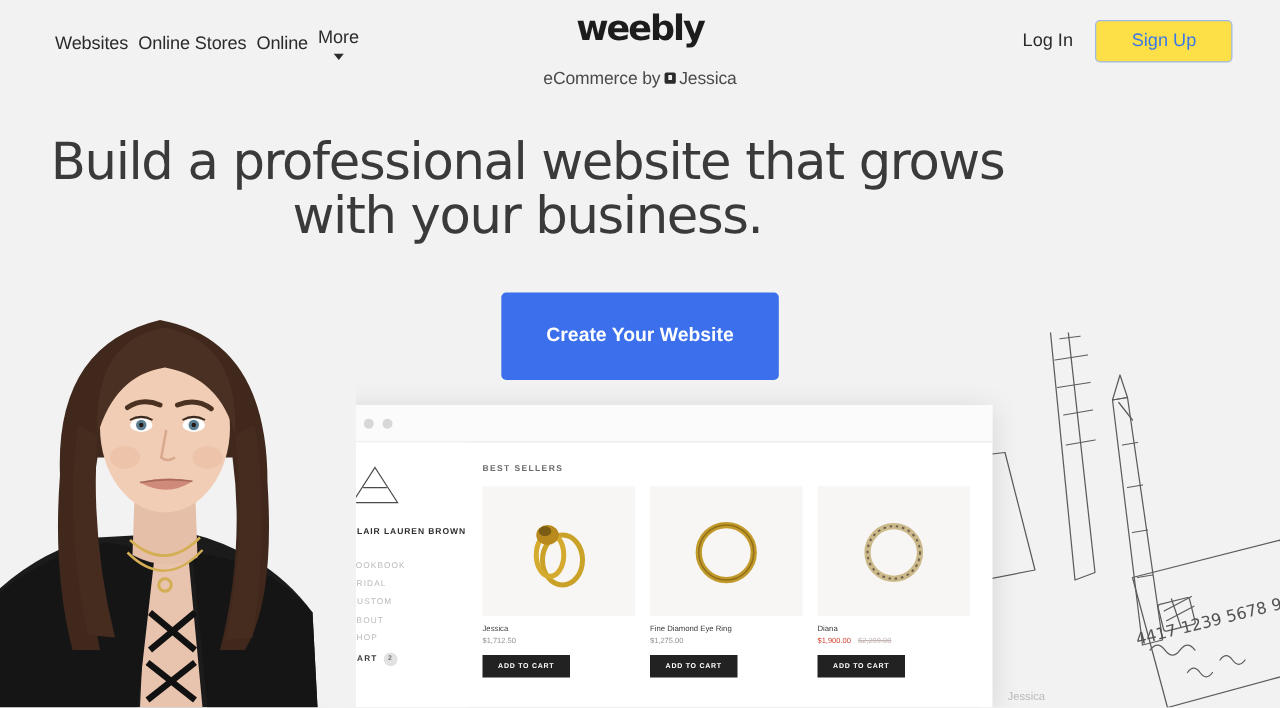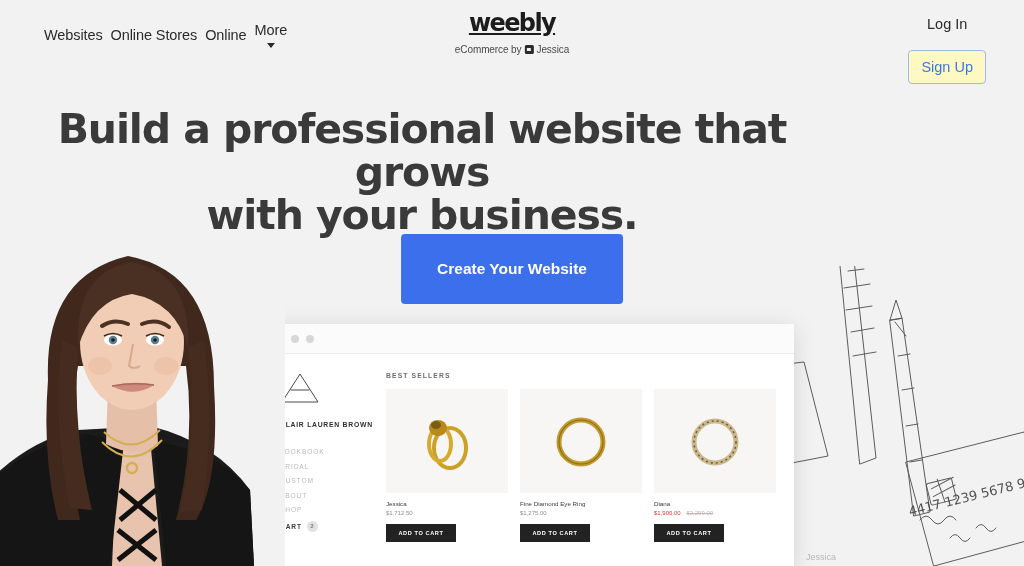--- a/index.html
+++ b/index.html
@@ -33,67 +33,66 @@
     border-top: 5px solid #2b2b2b;
     display: inline-block;
   }
 
   .logo-wrap {
     position: absolute; left: 50%; top: 8px;
     transform: translateX(-50%);
     text-align: center;
   }
   .logo-main {
-    font-size: 24px; font-weight: bold; color: #1c1c1c;
+    font-size: 28px; font-weight: bold; color: #1c1c1c;
     letter-spacing: -1.6px; line-height: 30px;
     font-family: "DejaVu Sans", sans-serif;
-    text-decoration: underline;
   }
   .logo-sub {
-    font-size: 10px; color: #4a4a4a; margin-top: 6px;
+    font-size: 14px; color: #4a4a4a; margin-top: 16px;
     letter-spacing: -0.1px;
     display: flex; align-items: center; justify-content: center; gap: 3px;
   }
   .sq-glyph {
     display: inline-block;
     width: 9px; height: 9px;
     background: #2b2b2b;
     border-radius: 1.5px;
     position: relative;
   }
   .sq-glyph::after {
     content: ""; position: absolute;
     left: 2.8px; top: 2.8px; width: 3.4px; height: 3.4px;
     background: #f2f2f2; border-radius: 0.5px;
   }
 
   .nav-right {
     position: absolute; right: 38px; top: 16px;
-    display: flex; align-items: center; gap: 18px; flex-direction: column;
+    display: flex; align-items: center; gap: 18px;
   }
   .login-link { font-size: 14.5px; color: #2b2b2b; cursor: pointer; }
   .signup-btn {
     border: 1px solid #9fb8e8;
     border-radius: 4px;
-    background: #fef9c3;
+    background: #fde047;
     color: #3b78e7;
     font-size: 14.5px;
-    padding: 8px 12px;
+    padding: 8px 28px;
     cursor: pointer;
     white-space: nowrap;
   }
 
   
   .headline {
     position: absolute; top: 108px; left: 0; width: 816px;
     text-align: center;
     font-size: 41px;
     line-height: 43px;
     color: #3a3a3a;
-    font-weight: bold;
+    font-weight: normal;
     letter-spacing: -1.1px;
     font-family: "DejaVu Sans", sans-serif;
     z-index: 30;
     padding-left: 28px;
   }
   .cta-btn {
     position: absolute; top: 234px; left: 50%;
     transform: translateX(-50%);
     background: #3b6fec;
     color: #ffffff;

